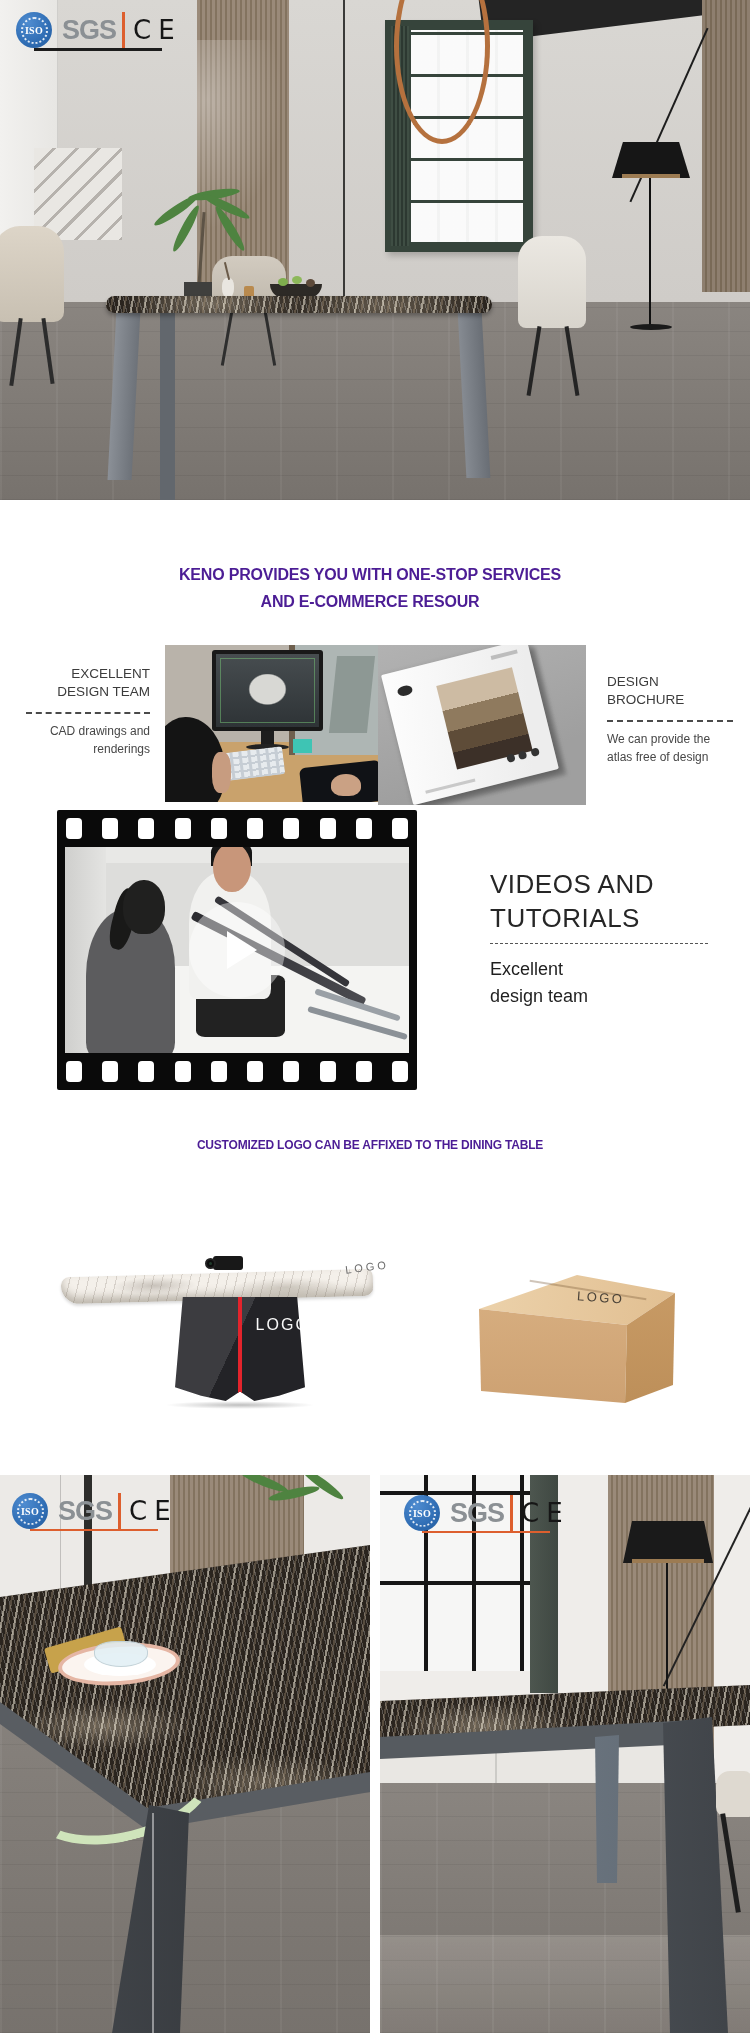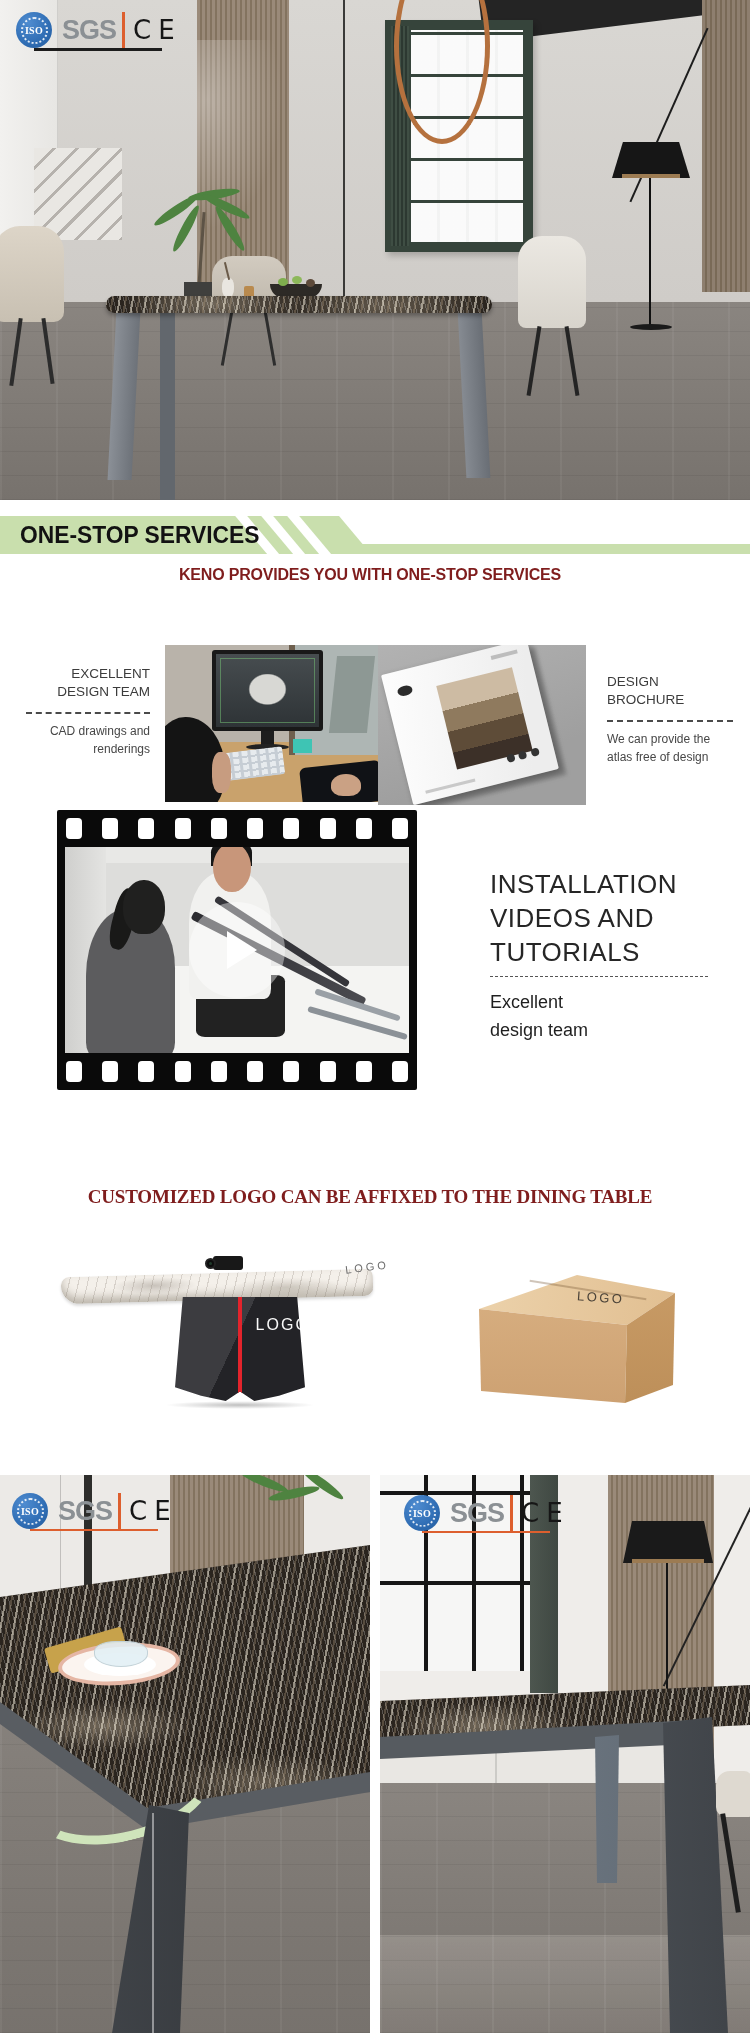--- a/index.html
+++ b/index.html
@@ -22,23 +22,23 @@
   .certs.orange .cert-uline{background:var(--orange);height:2px;}
 
   
   .banner{position:absolute;left:0;width:750px;height:38px;overflow:hidden;}
   .bn-block{position:absolute;left:-45px;top:0;width:400px;height:100%;background:var(--green);transform:skewX(40deg);}
   .bn-s{position:absolute;top:-4px;height:48px;width:12px;background:#fff;transform:skewX(40deg);}
   .bn-s1{left:252px}.bn-s2{left:278px}.bn-s3{left:304px}
   .bn-strip{position:absolute;left:348px;right:0;bottom:0;height:10px;background:var(--green);}
   .bn-title{position:absolute;left:20px;top:0;height:38px;line-height:38px;font-size:24px;font-weight:bold;color:#121212;letter-spacing:0;transform:scaleX(.95);transform-origin:left center;z-index:3;}
 
-  .center-sub{position:absolute;left:0;width:696px;text-align:center;font-weight:bold;color:#7f1d1d;padding-left:44px;}
+  .center-sub{position:absolute;left:0;width:696px;text-align:center;font-weight:bold;color:#4c1d95;padding-left:44px;}
   #sub1{top:561px;font-size:16px;line-height:1.7;letter-spacing:-.2px;}
-  #sub2{top:1186px;font-size:19px;letter-spacing:-.2px;font-family:Liberation Serif, serif;}
+  #sub2{top:1138px;font-size:12px;letter-spacing:-.2px;}
 
   
   .svc-label{position:absolute;color:var(--gray-txt);}
   .svc-label .t{font-size:13.5px;line-height:1.35;color:#3c3c3c;}
   .svc-label .dash{border-top:2px dashed #4a4a4a;margin:11px 0 9px;}
   .svc-label .d{font-size:12px;line-height:1.45;color:#474747;font-weight:500;}
   .photo{position:absolute;overflow:hidden;}
 
   
   .cad{background:linear-gradient(180deg,#b9b3aa 0 62%,#c9a26c 62% 100%);}
@@ -188,31 +188,24 @@
       <div class="iso-badge">
           <div class="iso-inner">ISO</div>
         </div>
       <div class="sgs-txt">SGS</div>
       <div class="cert-vline"></div>
       <div class="ce-txt">CE</div>
       <div class="cert-uline"></div>
     </div>
   </div>
 
-  <div class="banner" style="top:516px;">
-    <div class="bn-block"></div>
-    <div class="bn-s bn-s1"></div>
-    <div class="bn-s bn-s2"></div>
-    <div class="bn-s bn-s3"></div>
-    <div class="bn-strip"></div>
-    <div class="bn-title">ONE-STOP  SERVICES</div>
-  </div>
 
   <div class="center-sub" id="sub1">
     <div>KENO PROVIDES YOU WITH ONE-STOP  SERVICES</div>
+    <div>AND E-COMMERCE RESOUR</div>
   </div>
 
   <div class="abs" style="left:0;top:645px;width:750px;height:162px;">
     <div class="svc-label" style="left:26px;top:20px;width:124px;text-align:right;">
       <div class="t">EXCELLENT</div>
       <div class="t">DESIGN TEAM</div>
       <div class="dash"></div>
       <div class="d">CAD drawings and</div>
       <div class="d">renderings</div>
     </div>
@@ -299,21 +292,20 @@
         <i></i>
         <i></i>
         <i></i>
         <i></i>
         <i></i>
         <i></i>
       </div>
   </div>
 
   <div class="vid-txt">
-    <div class="h">INSTALLATION</div>
     <div class="h">VIDEOS AND</div>
     <div class="h">TUTORIALS</div>
     <div class="vid-dash"></div>
     <div class="c">Excellent</div>
     <div class="c">design team</div>
   </div>
 
 
   <div class="center-sub" id="sub2">CUSTOMIZED LOGO CAN  BE AFFIXED TO THE  DINING TABLE</div>
 

